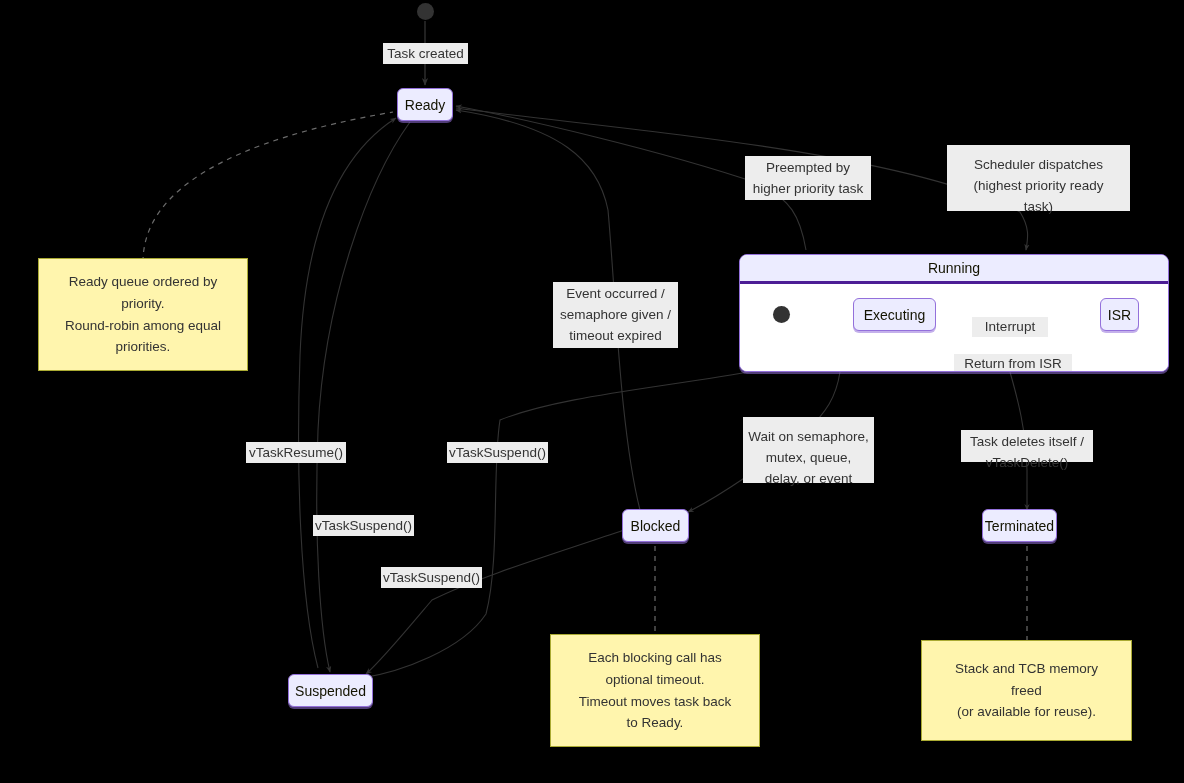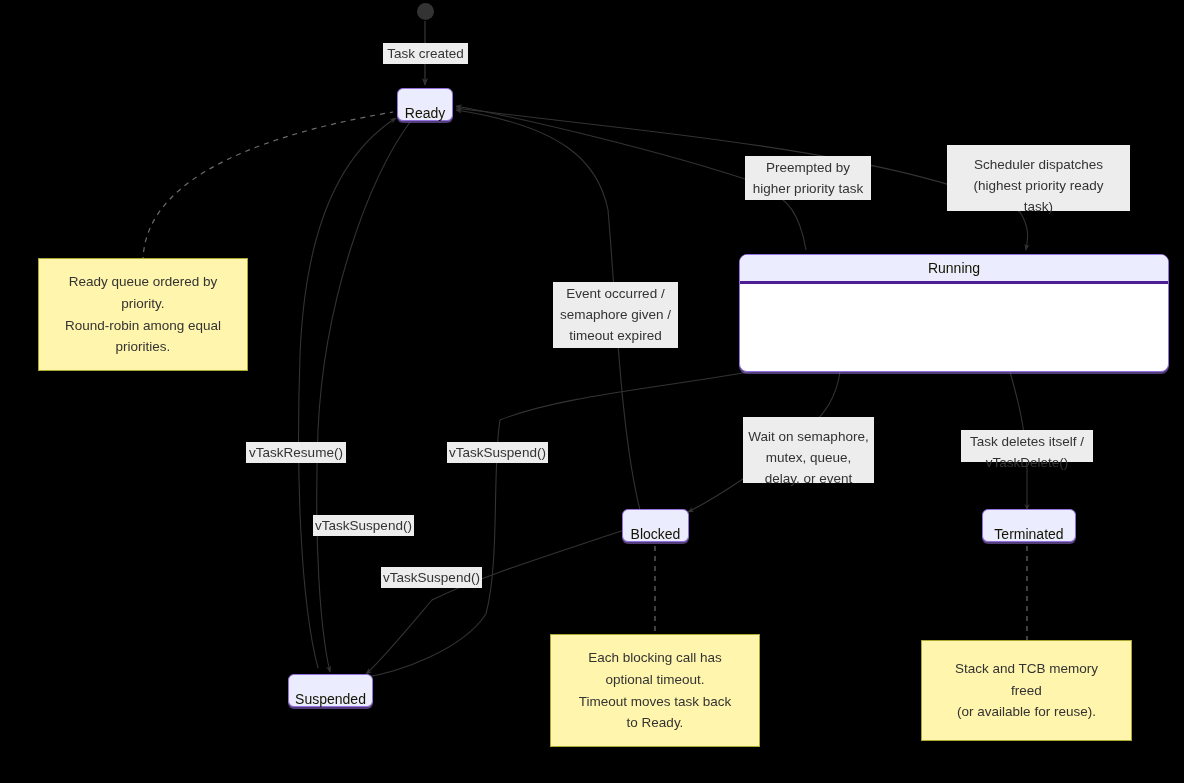--- a/index.html
+++ b/index.html
@@ -13,21 +13,21 @@
 
   
   .state{
     position:absolute;
     background:#ECECFF;
     border:1px solid #9370DB;
     border-radius:6px;
     color:#131300;
     font-size:14px;
     line-height:1;
-    display:flex;align-items:flex-end;justify-content:center;
+    display:flex;align-items:center;justify-content:center;
     box-sizing:border-box;
     white-space:nowrap;
     box-shadow:0 2px 0 0 rgba(147,112,219,.55);
   }
   .state.inner{background:#ECECFF;}
 
   
   .composite{
     position:absolute;
     border:1px solid #9370DB;
@@ -139,26 +139,41 @@
   </div>
 
   <div class="state" style="left:622px;top:509px;width:67px;height:33px;">
     <span>Blocked</span>
   </div>
 
   <div class="state" style="left:288px;top:674px;width:85px;height:33px;">
     <span>Suspended</span>
   </div>
 
-  <div class="state" style="left:982px;top:509px;width:94px;height:33px;">
+  <div class="state" style="left:982px;top:509px;width:75px;height:33px;">
     <span>Terminated</span>
   </div>
 
   <div class="composite" style="left:739px;top:254px;width:430px;height:118px;">
     <div class="title">Running</div>
+    <div class="body">
+      <div class="bullet" style="left:33px;top:22px;width:17px;height:17px;"></div>
+
+      <div class="state inner" style="left:113px;top:14px;width:83px;height:33px;">
+        <span>Executing</span>
+      </div>
+
+      <div class="state inner" style="left:360px;top:14px;width:39px;height:33px;">
+        <span>ISR</span>
+      </div>
+
+      <div class="elabel" style="left:232px;top:33px;width:76px;height:20px;line-height:20px;">Interrupt</div>
+
+      <div class="elabel" style="left:214px;top:70px;width:118px;height:20px;line-height:20px;">Return from ISR</div>
+    </div>
   </div>
 
   <div class="elabel" style="left:383px;top:43px;width:85px;height:21px;line-height:21px;">Task created</div>
 
   <div class="elabel" style="left:947px;top:145px;width:183px;height:66px;padding-top:10px;">Scheduler dispatches
 (highest priority ready
 task)</div>
 
   <div class="elabel" style="left:745px;top:156px;width:126px;height:44px;padding-top:2px;">Preempted by
 higher priority task</div>

